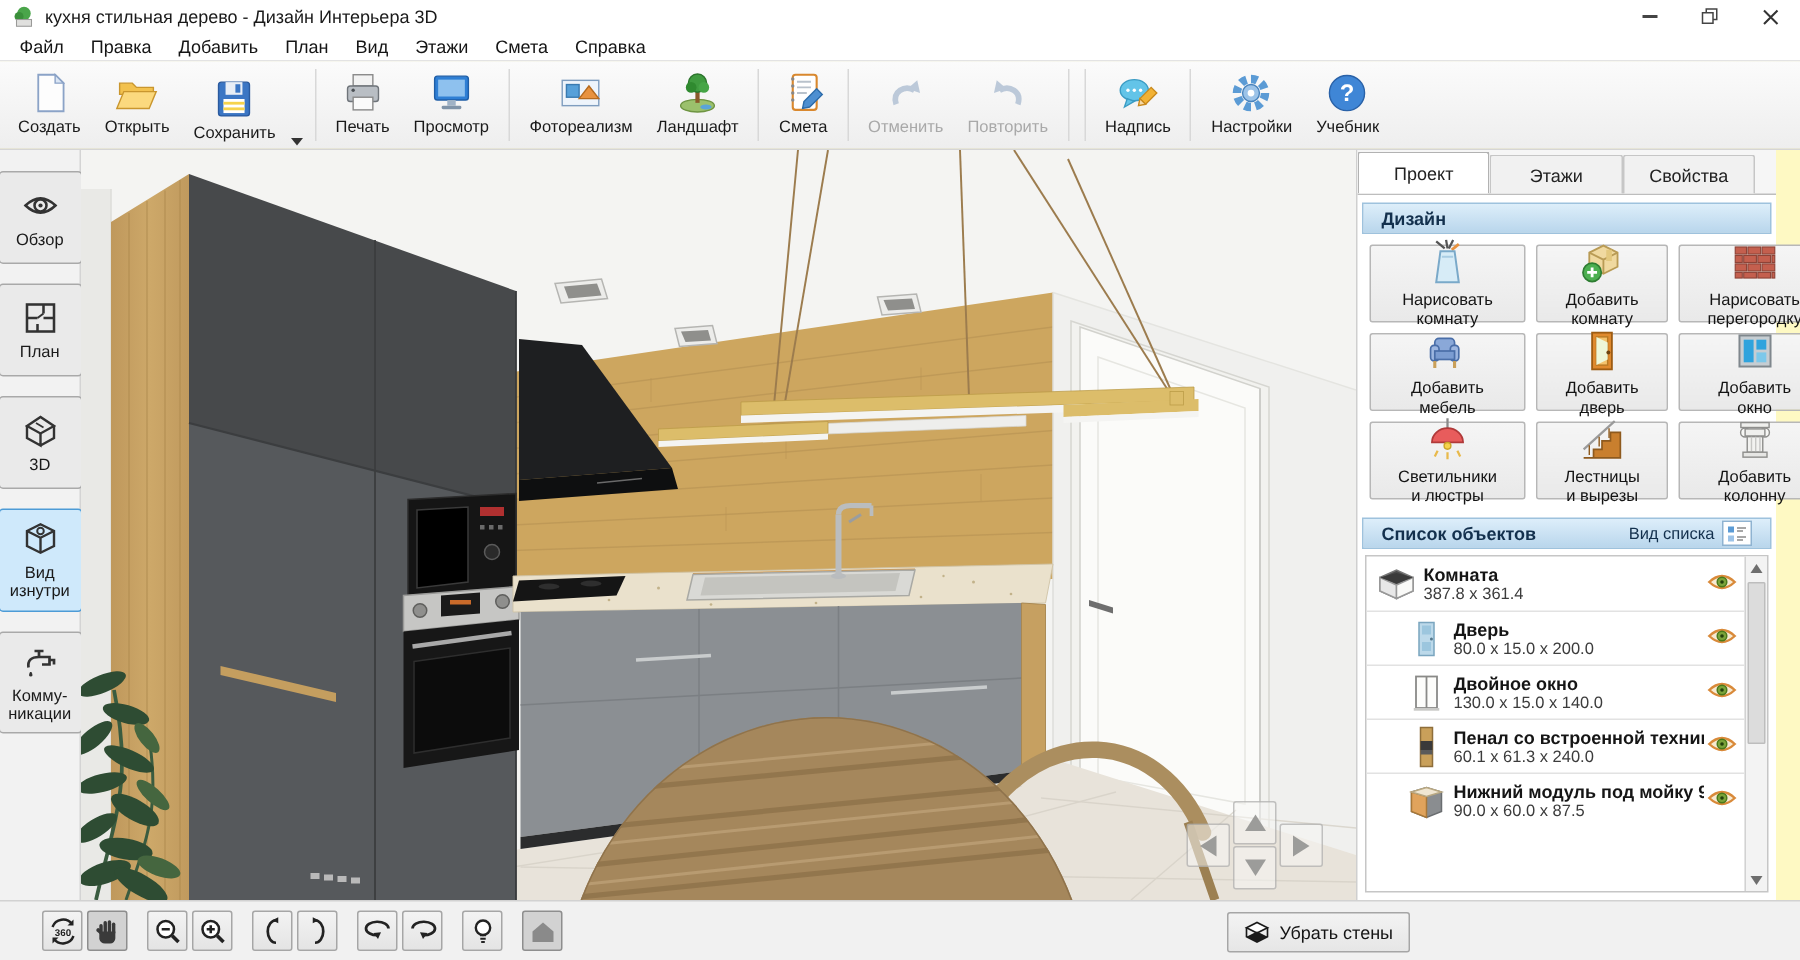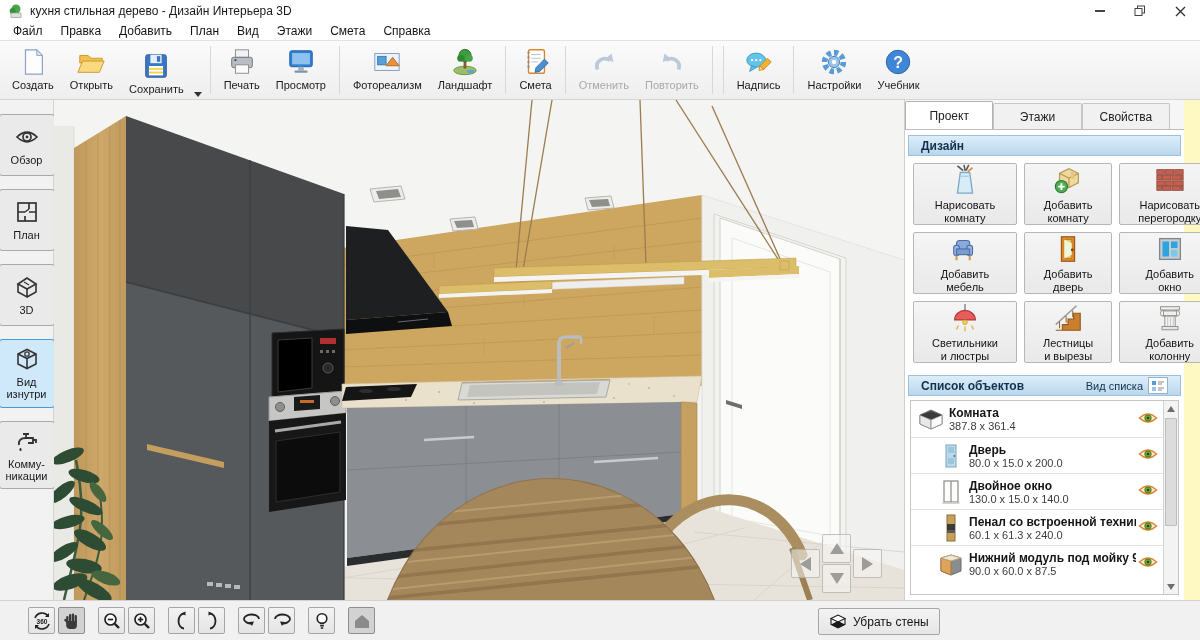--- a/index.html
+++ b/index.html
@@ -50,21 +50,21 @@
 
   
   .rpanel { width:280px; background:#fff; border-left:1px solid #cfcfcf; display:flex; flex-direction:column; flex:0 0 auto; }
   .tabs { display:flex; height:30px; background:#f6f6f6; border-bottom:1px solid #bdbdbd; padding-right:14px; flex:0 0 auto; }
   .tab { flex:1; display:flex; align-items:center; justify-content:center; font-size:12px; color:#222; background:#f1f1f1; border:1px solid #c6c6c6; border-bottom:none; margin-top:3px; border-radius:2px 2px 0 0; }
   .tab.active { background:#fff; margin-top:1px; border-color:#b2b2b2; position:relative; z-index:2; }
   .blue-hdr { height:21px; margin:5px 3px 0; background:linear-gradient(180deg,#ddeefa,#b9d6ec); border:1px solid #9ec2dd; display:flex; align-items:center; padding:0 12px; flex:0 0 auto; }
   .blue-hdr .t { font-weight:bold; font-size:12px; color:#13304d; flex:1; }
   .blue-hdr .sub { font-weight:normal; font-size:11px; color:#13304d; margin-right:5px; }
   .dgrid { display:grid; grid-template-columns:repeat(3,1fr); gap:7px; padding:7px 8px; flex:0 0 auto; }
-  .dbtn { height:62px; background:linear-gradient(180deg,#f5f5f5,#e9e9e9); border:1px solid #b7b7b7; border-radius:2px; display:flex; flex-direction:column; align-items:center; justify-content:center; gap:3px; padding:18px; }
+  .dbtn { height:52px; background:linear-gradient(180deg,#f5f5f5,#e9e9e9); border:1px solid #b7b7b7; border-radius:2px; display:flex; flex-direction:column; align-items:center; justify-content:center; gap:3px; padding:18px; }
   .dbtn svg { width:32px; height:32px; flex:0 0 auto; }
   .dbtn .lbl { font-size:11px; line-height:1.12; text-align:center; color:#141414; }
   .viewlist-btn { width:20px; height:17px; background:#fff; border:1px solid #8fb3d1; display:flex; align-items:center; justify-content:center; }
   .objwrap { flex:1; margin:4px 5px 5px; border:1px solid #c6c6c6; position:relative; min-height:0; background:#fff; }
   .objlist { position:absolute; left:0; top:0; right:15px; bottom:0; overflow:hidden; }
   .orow { height:36px; display:flex; align-items:center; padding-left:6px; border-top:1px solid #e2e2e2; }
   .orow:first-child { border-top:none; }
   .orow.child { padding-left:26px; }
   .orow .ic { width:28px; flex:0 0 auto; display:flex; justify-content:center; }
   .orow .txt { flex:1; min-width:0; padding-left:4px; }

